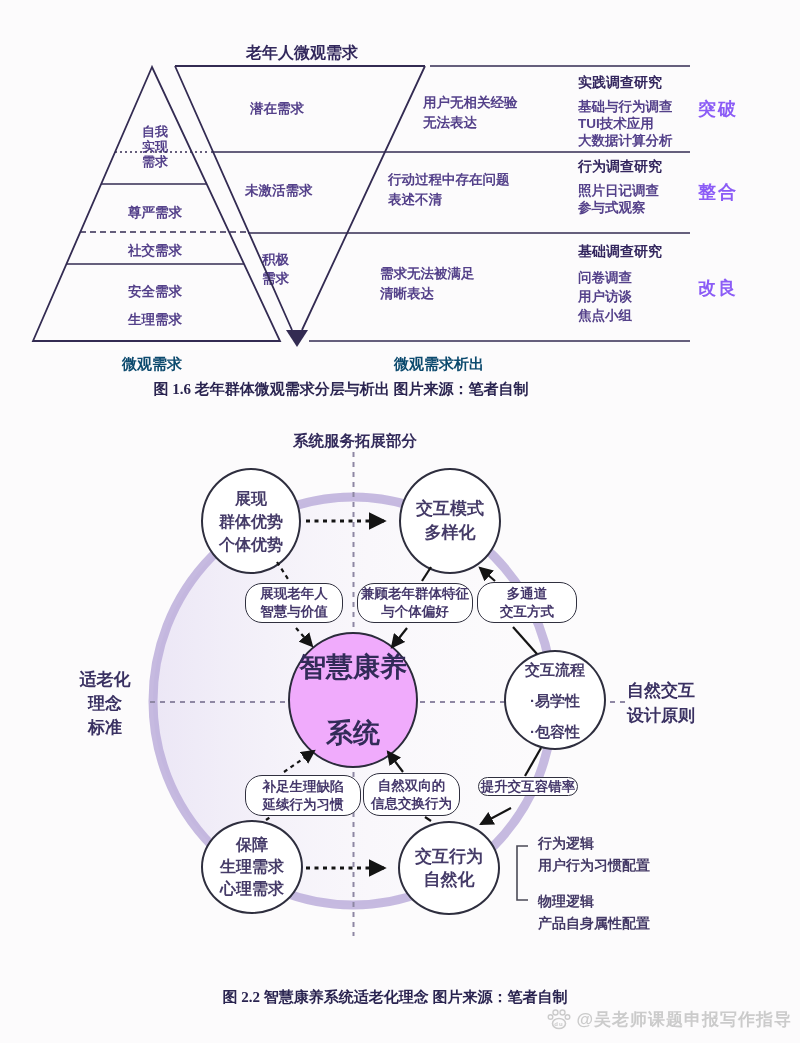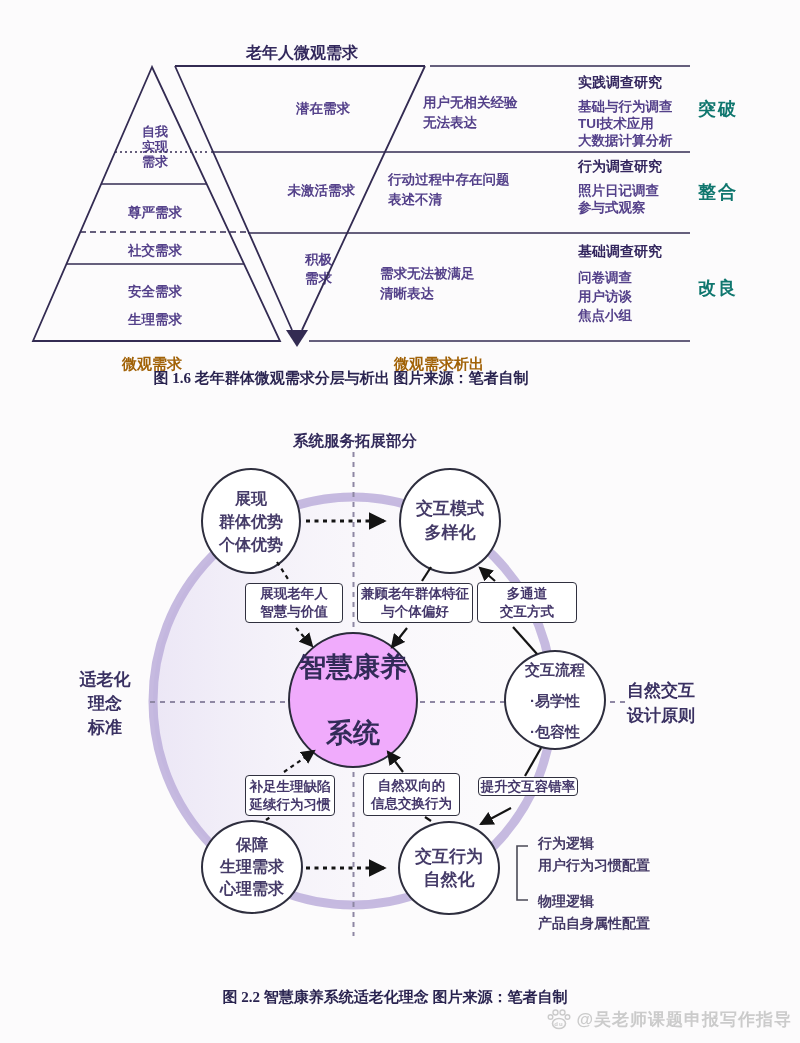--- a/index.html
+++ b/index.html
@@ -7,39 +7,39 @@
         font-family:"Liberation Sans", sans-serif;overflow:hidden;}
   .abs{position:absolute;}
   svg.layer{position:absolute;left:0;top:0;pointer-events:none;}
   #svg-under{z-index:1;}
   .el{z-index:2;}
   #svg-over{z-index:3;}
 
   
   .f1-title{font-size:16px;font-weight:700;color:#32285c;text-align:center;}
   .f1-pyr{font-size:13.5px;font-weight:600;color:#54418a;text-align:center;}
-  .f1-funnel{font-size:13.5px;font-weight:600;color:#54418a;text-align:right;}
+  .f1-funnel{font-size:13.5px;font-weight:600;color:#54418a;text-align:left;}
   .f1-problem{font-size:13.5px;font-weight:600;color:#54418a;line-height:20px;}
   .f1-methods{font-size:13.5px;font-weight:600;color:#54418a;line-height:17px;}
   .f1-mh{font-size:14px;font-weight:700;color:#33265e;margin-bottom:7px;}
-  .f1-outcome{font-size:18px;font-weight:700;color:#0f766e;letter-spacing:2px;}
-  .f1-axis{font-size:15px;font-weight:700;color:#a16207;text-align:center;}
+  .f1-outcome{font-size:18px;font-weight:700;color:#8b5cf6;letter-spacing:2px;}
+  .f1-axis{font-size:15px;font-weight:700;color:#0c4a6e;text-align:center;}
   .caption{font-size:15px;font-weight:700;color:#2a2450;text-align:center;
            font-family:"Liberation Serif", serif;}
 
   
   .f2-label{font-size:15.5px;font-weight:700;color:#332b5b;text-align:center;}
   .f2-side{font-size:17px;font-weight:700;color:#3a3162;text-align:center;}
   .f2-circle{background:#ffffff;border:2px solid #2e2e3e;border-radius:50%;
              display:flex;flex-direction:column;align-items:center;justify-content:center;
              text-align:center;color:#453b68;font-weight:600;box-sizing:border-box;}
   .f2-center{background:#f0abfc;border:2.2px solid #2b2b3b;border-radius:50%;
              display:flex;flex-direction:column;align-items:center;justify-content:center;
              text-align:right;color:#322b58;font-weight:800;box-sizing:border-box;gap:26px;}
-  .f2-box{background:#ffffff;border:1.6px solid #30303f;border-radius:4px;
+  .f2-box{background:#ffffff;border:1.6px solid #30303f;border-radius:17px;
           display:flex;flex-direction:column;align-items:center;justify-content:center;
           text-align:center;color:#45386b;font-weight:600;font-size:13.5px;line-height:18px;
           box-sizing:border-box;}
   .f2-note{font-size:14px;font-weight:600;color:#443a66;line-height:22px;}
 
   
   .wm{display:flex;align-items:center;gap:4px;color:#cbcbcb;font-size:17px;font-weight:700;
       letter-spacing:1px;z-index:2;}
 </style>
 </head>
@@ -109,21 +109,21 @@
   <div class="abs el f1-methods" style="left:578px;top:242px;line-height:19px;">
     <div class="f1-mh">基础调查研究</div>
     <div>问卷调查</div>
     <div>用户访谈</div>
     <div>焦点小组</div>
   </div>
   <div class="abs el f1-outcome" style="left:698px;top:276px;">改良</div>
 
   <div class="abs el f1-axis" style="left:102px;top:355px;width:100px;">微观需求</div>
   <div class="abs el f1-axis" style="left:379px;top:355px;width:120px;">微观需求析出</div>
-  <div class="abs el caption" style="left:141px;top:369px;width:400px;">图 1.6 老年群体微观需求分层与析出 图片来源：笔者自制</div>
+  <div class="abs el caption" style="left:141px;top:380px;width:400px;">图 1.6 老年群体微观需求分层与析出 图片来源：笔者自制</div>
 
   <div class="abs el f2-label" style="left:275px;top:431px;width:160px;">系统服务拓展部分</div>
 
   <div class="abs el f2-side" style="left:65px;top:668px;width:80px;line-height:24px;">
     <div>适老化</div>
     <div>理念</div>
     <div>标准</div>
   </div>
   <div class="abs el f2-side" style="left:613px;top:678px;width:96px;line-height:25px;">
     <div>自然交互</div>
@@ -164,21 +164,21 @@
     <div>智慧与价值</div>
   </div>
   <div class="abs el f2-box" style="left:477px;top:582px;width:100px;height:41px;">
     <div>多通道</div>
     <div>交互方式</div>
   </div>
   <div class="abs el f2-box" style="left:357px;top:583px;width:116px;height:40px;">
     <div>兼顾老年群体特征</div>
     <div>与个体偏好</div>
   </div>
-  <div class="abs el f2-box" style="left:245px;top:775px;width:90px;height:41px;">
+  <div class="abs el f2-box" style="left:245px;top:775px;width:116px;height:41px;">
     <div>补足生理缺陷</div>
     <div>延续行为习惯</div>
   </div>
   <div class="abs el f2-box" style="left:363px;top:773px;width:97px;height:43px;">
     <div>自然双向的</div>
     <div>信息交换行为</div>
   </div>
   <div class="abs el f2-box" style="left:478px;top:777px;width:100px;height:19px;">提升交互容错率</div>
 
   <div class="abs el f2-note" style="left:538px;top:890px;">

